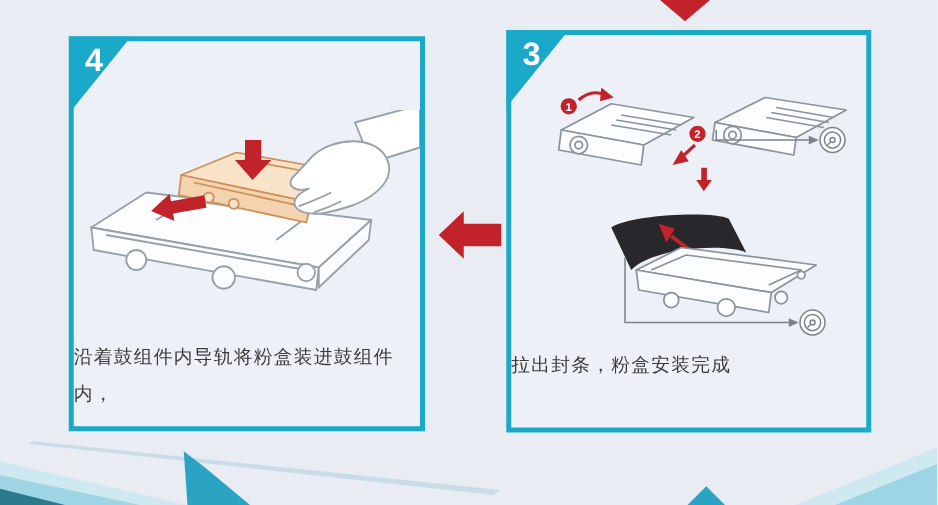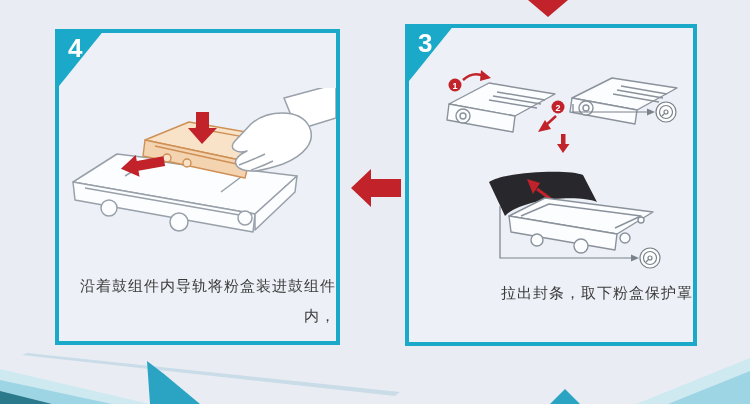--- a/index.html
+++ b/index.html
@@ -16,21 +16,21 @@
   .panel-step3{left:405px;top:24px;width:292px;height:322px;}
   .corner-tab{
     position:absolute;left:-4px;top:-4px;width:50px;height:62px;
     background:#1aa9c8;clip-path:polygon(0 0,100% 0,0 100%);
   }
   .step-num{
     position:absolute;left:9px;top:-1px;color:#ffffff;
     font-size:26px;font-weight:bold;line-height:32px;
   }
   .caption{
-    position:absolute;left:0;right:0;text-align:right;
+    position:absolute;left:0;right:0;text-align:left;
     color:#3b3b3b;font-size:15px;letter-spacing:1px;z-index:3;
   }
   .caption-step4{bottom:10px;line-height:30px;}
   .caption-step3{bottom:38px;line-height:22px;}
   .illus{position:absolute;left:0;width:100%;}
   .illus-step4{top:55px;height:160px;}
   .illus-step3-top{top:42px;height:110px;}
   .illus-step3-bottom{top:130px;height:120px;}
   .mini-down-arrow{position:absolute;left:146px;top:106px;width:16px;height:20px;}
   .mid-arrow{position:absolute;left:349px;top:166px;width:54px;height:44px;z-index:1;}
@@ -174,17 +174,17 @@
         <path d="M91,48 L91,100 L222,100"></path>
         <polygon points="222,96.5 230,100 222,103.5" fill="#7a828a" stroke="none"></polygon>
         <circle cx="241" cy="100" r="10" fill="#ffffff"></circle>
         <circle cx="241" cy="100" r="6.5"></circle>
         <circle cx="241" cy="100" r="2"></circle>
         <line x1="237" y1="104" x2="239" y2="102"></line>
       </g>
     </svg>
 
     <div class="caption caption-step3">
-      <div>拉出封条，取下粉盒保护罩</div>
+      <div>拉出封条，粉盒安装完成</div>
     </div>
   </div>
 
 </div>
 
 </body></html>

